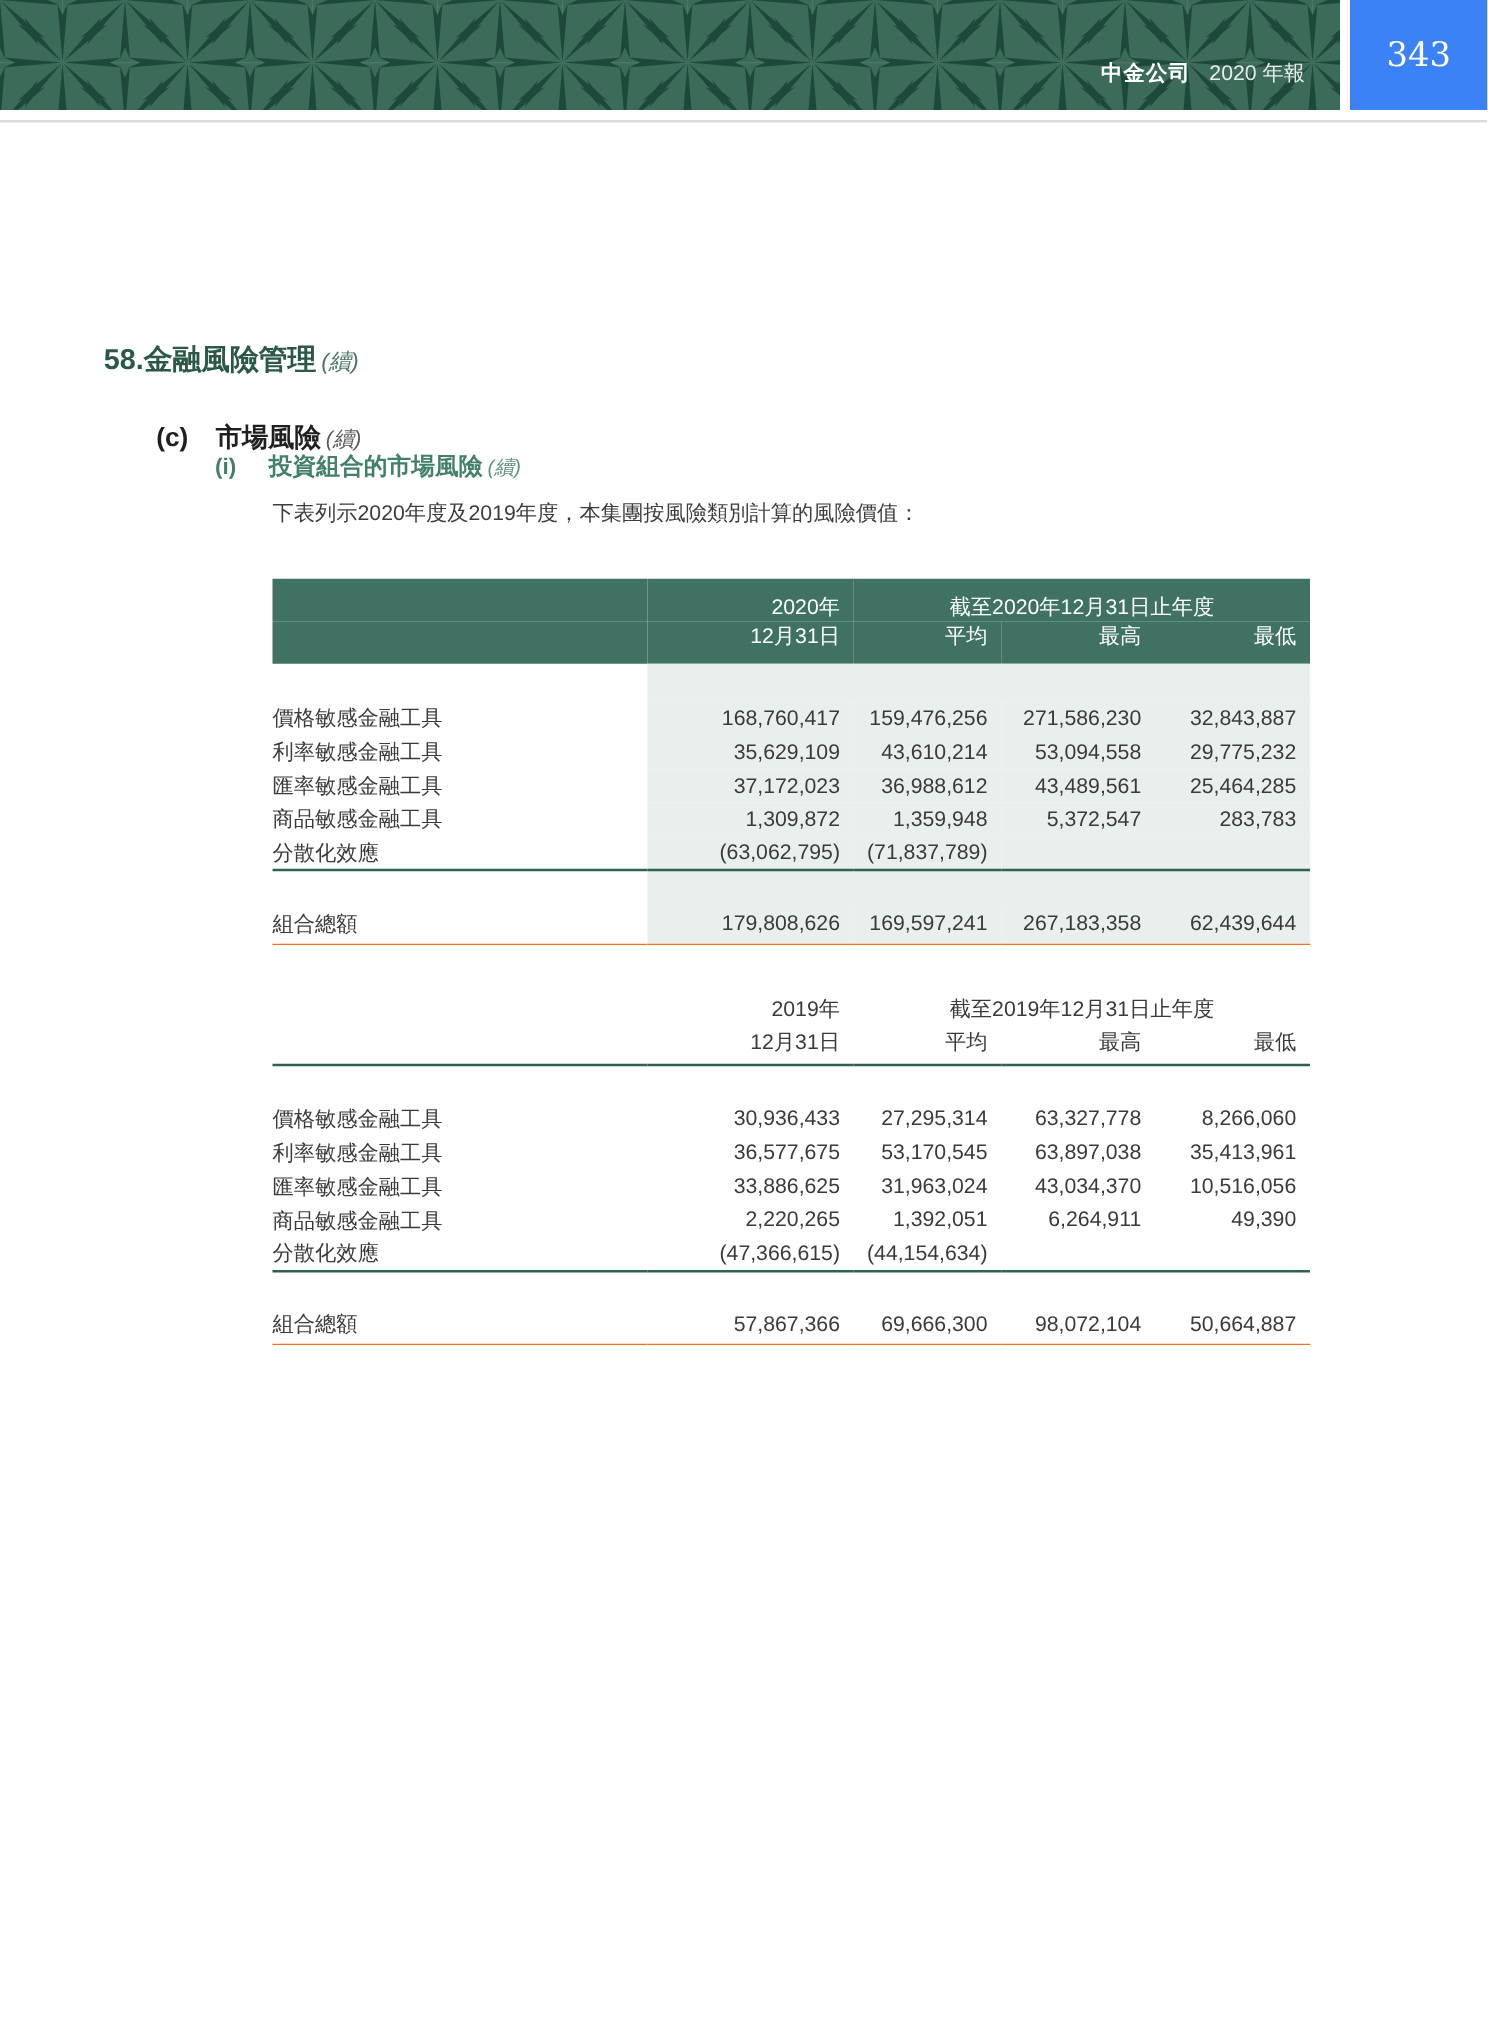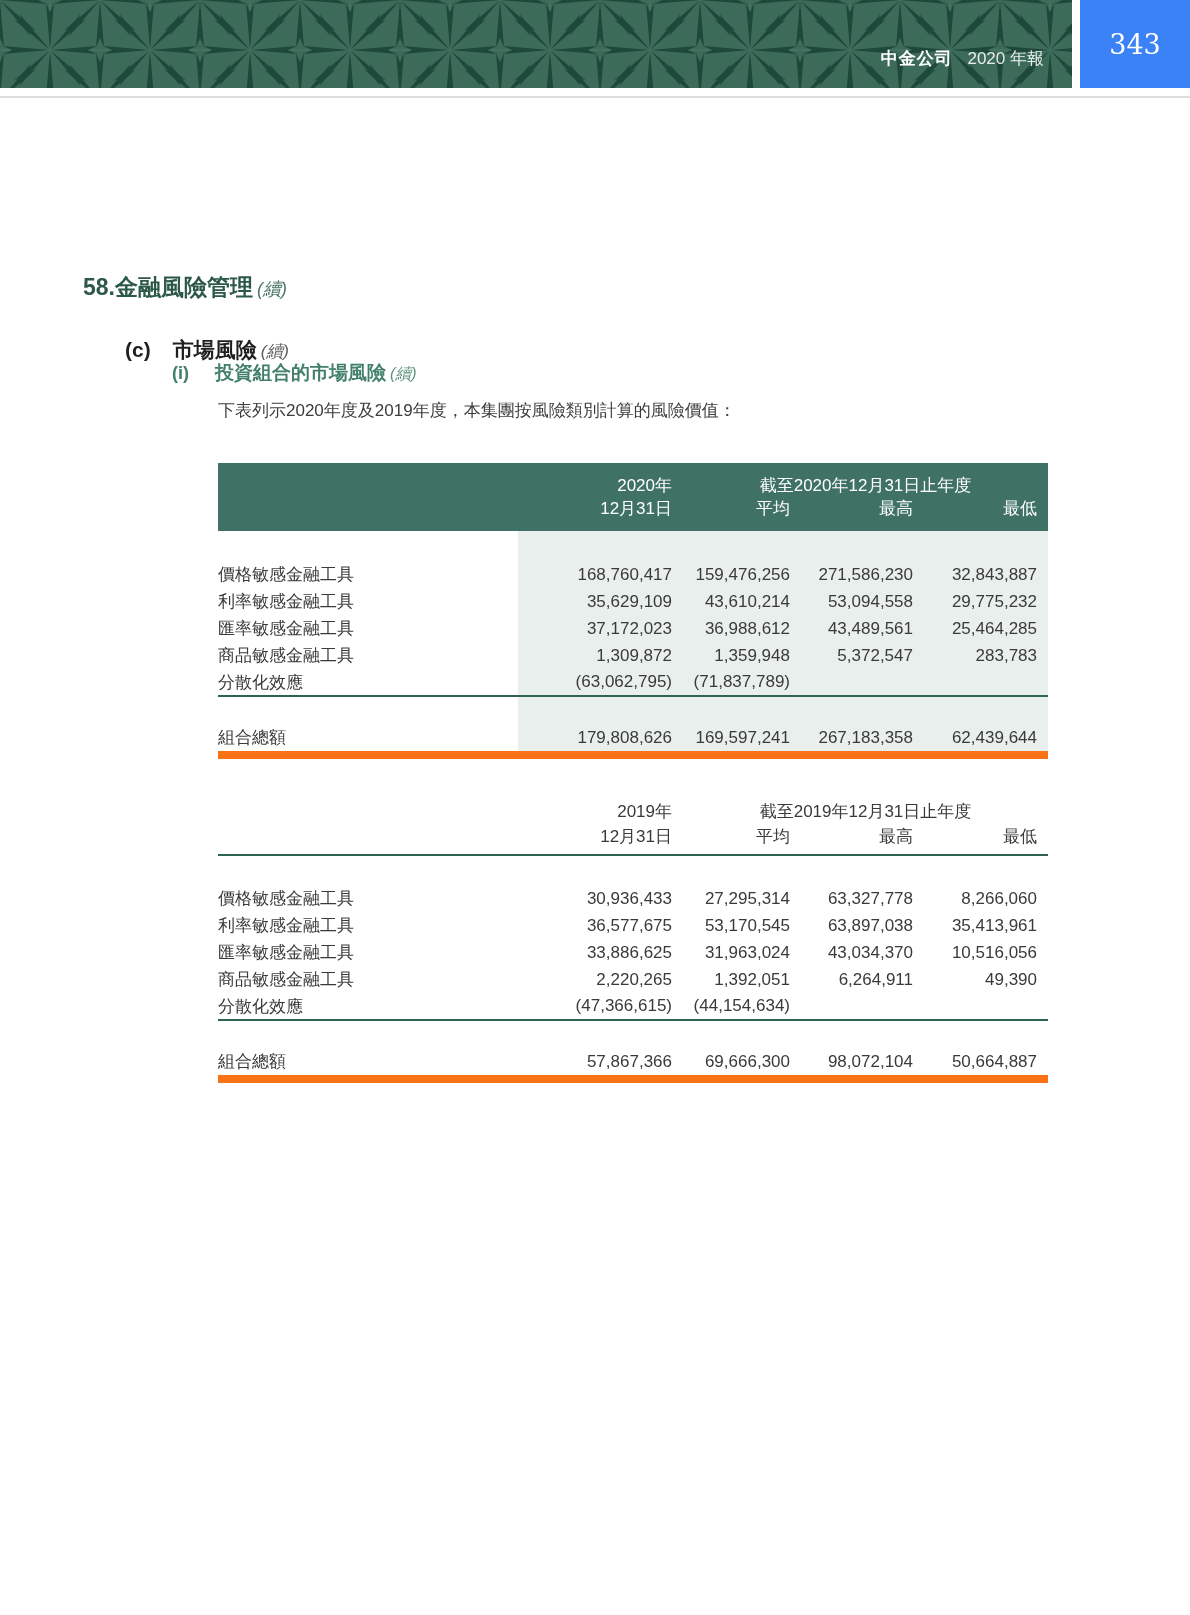--- a/index.html
+++ b/index.html
@@ -83,21 +83,21 @@
   td.spanhdr { text-align:center; }
 
   
   tr.phead td { color:#3a3a3a; font-size:17px; }
   tr.phead.line1 td { height:28px; }
   tr.phead.line2 td { height:29px; border-bottom:2px solid #2e6354; padding-bottom:6px; }
 
   tr.data td { height:27px;margin-top:16px; }
   tr.spacer-top td { height:30px; }
   tr.spacer-mid td { height:28px; border-top:2px solid #2e6354; }
-  tr.total td { height:31px; border-bottom:8px solid #f97316;margin-left:37px; }
+  tr.total td { height:31px; border-bottom:1px solid #f97316;margin-left:37px; }
 
   .shade { background:#e9efec; }
 
   .table-gap { height:38px; }
 </style>
 </head>
 <body>
 
 <div class="banner-row">
   <div class="banner">

